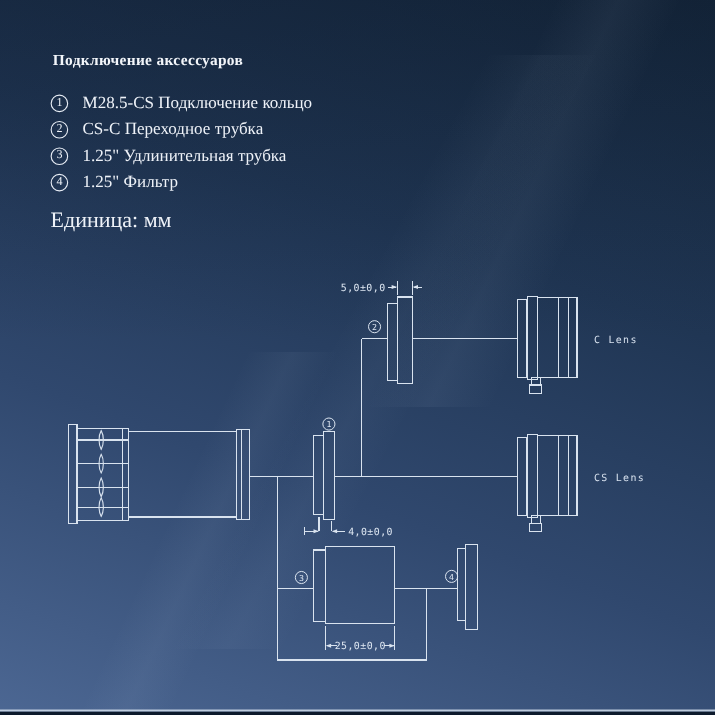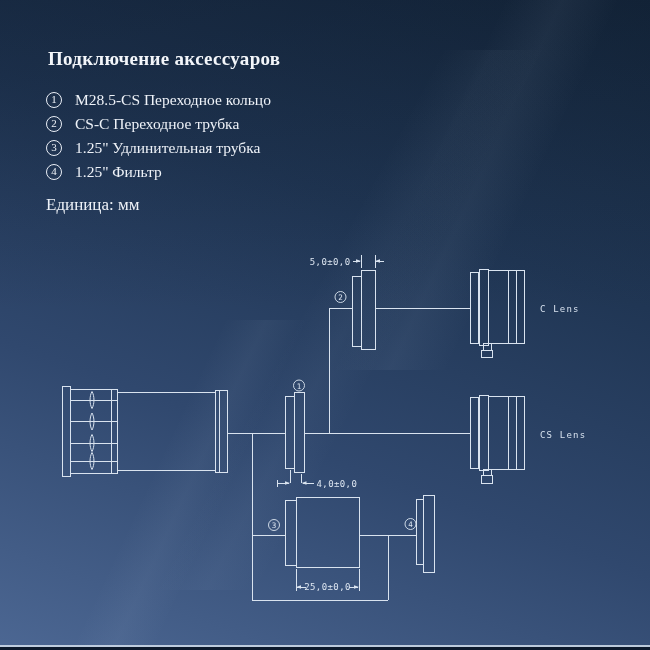--- a/index.html
+++ b/index.html
@@ -11,29 +11,29 @@
       linear-gradient(200deg, #16293f 0%, #203654 35%, #30486e 65%, #4c6793 100%);
   }
   .streak{position:absolute;pointer-events:none;}
   .s1{left:230px;top:-60px;width:520px;height:430px;
       background:linear-gradient(115deg,transparent 42%,rgba(200,218,240,0.055) 50%,transparent 58%);}
   .s2{left:60px;top:50px;width:580px;height:540px;
       background:linear-gradient(118deg,transparent 44%,rgba(200,218,240,0.04) 50%,transparent 56%);}
   .s3{left:-90px;top:320px;width:540px;height:340px;
       background:linear-gradient(115deg,transparent 45%,rgba(205,222,242,0.05) 51%,transparent 57%);}
   .content{position:absolute;left:46px;top:48px;color:#eff3f9;}
-  .title{margin:0 16px 21px 2px;font-size:19px;font-weight:bold;letter-spacing:.3px;color:#f3f6fa;}
+  .title{margin:0 16px 21px 2px;font-size:14px;font-weight:bold;letter-spacing:.3px;color:#f3f6fa;}
   .row{display:flex;align-items:center;margin-bottom:7px;height:17px;}
   .cnum{
     box-sizing:border-box;width:16px;height:16px;border:1px solid #e9eef6;border-radius:50%;
     display:inline-flex;align-items:center;justify-content:center;
     font-size:11px;line-height:1;flex:0 0 16px;color:#eef2f8;
   }
   .lbl{margin-left:13px;font-size:15.5px;color:#eef2f8;white-space:nowrap;}
-  .unit{margin-top:15px;margin-left:0;font-size:17px;color:#eef2f8;}
+  .unit{margin-top:15px;margin-left:0;font-size:20px;color:#eef2f8;}
   svg.diagram{position:absolute;left:0;top:0;}
   .ln{stroke:#d9e3ef;stroke-width:1;fill:none;shape-rendering:crispEdges;}
   .lnc{stroke:#d9e3ef;stroke-width:1;fill:none;}
   .arr{fill:#d9e3ef;stroke:none;}
   .dimtxt{font-family:"DejaVu Sans Mono",monospace;font-size:9px;fill:#dde6f1;letter-spacing:.4px;}
   .lenstxt{font-family:"DejaVu Sans Mono",monospace;font-size:9px;fill:#d7e1ee;letter-spacing:1.2px;}
   .mcirc{stroke:#dde6f1;stroke-width:0.9;fill:none;}
   .mnum{font-family:"DejaVu Sans Mono",monospace;font-size:7.5px;fill:#dde6f1;text-anchor:middle;}
   .bottom-line{position:absolute;left:0;top:645px;width:650px;height:2px;background:rgba(212,223,236,0.85);}
   .bottom-band{position:absolute;left:0;top:647px;width:650px;height:3px;background:#0d1a2c;}
@@ -44,21 +44,21 @@
 <div class="stage">
   <div class="streak s1"></div>
   <div class="streak s2"></div>
   <div class="streak s3"></div>
 
   <div class="content">
     <h1 class="title">Подключение аксессуаров</h1>
     <div>
       <div class="row">
         <span class="cnum">1</span>
-        <span class="lbl">M28.5-CS Переходное кольцо</span>
+        <span class="lbl">M28.5-CS Подключение кольцо</span>
       </div>
       <div class="row">
         <span class="cnum">2</span>
         <span class="lbl">CS-C Переходное трубка</span>
       </div>
       <div class="row">
         <span class="cnum">3</span>
         <span class="lbl">1.25" Удлинительная трубка</span>
       </div>
       <div class="row">

